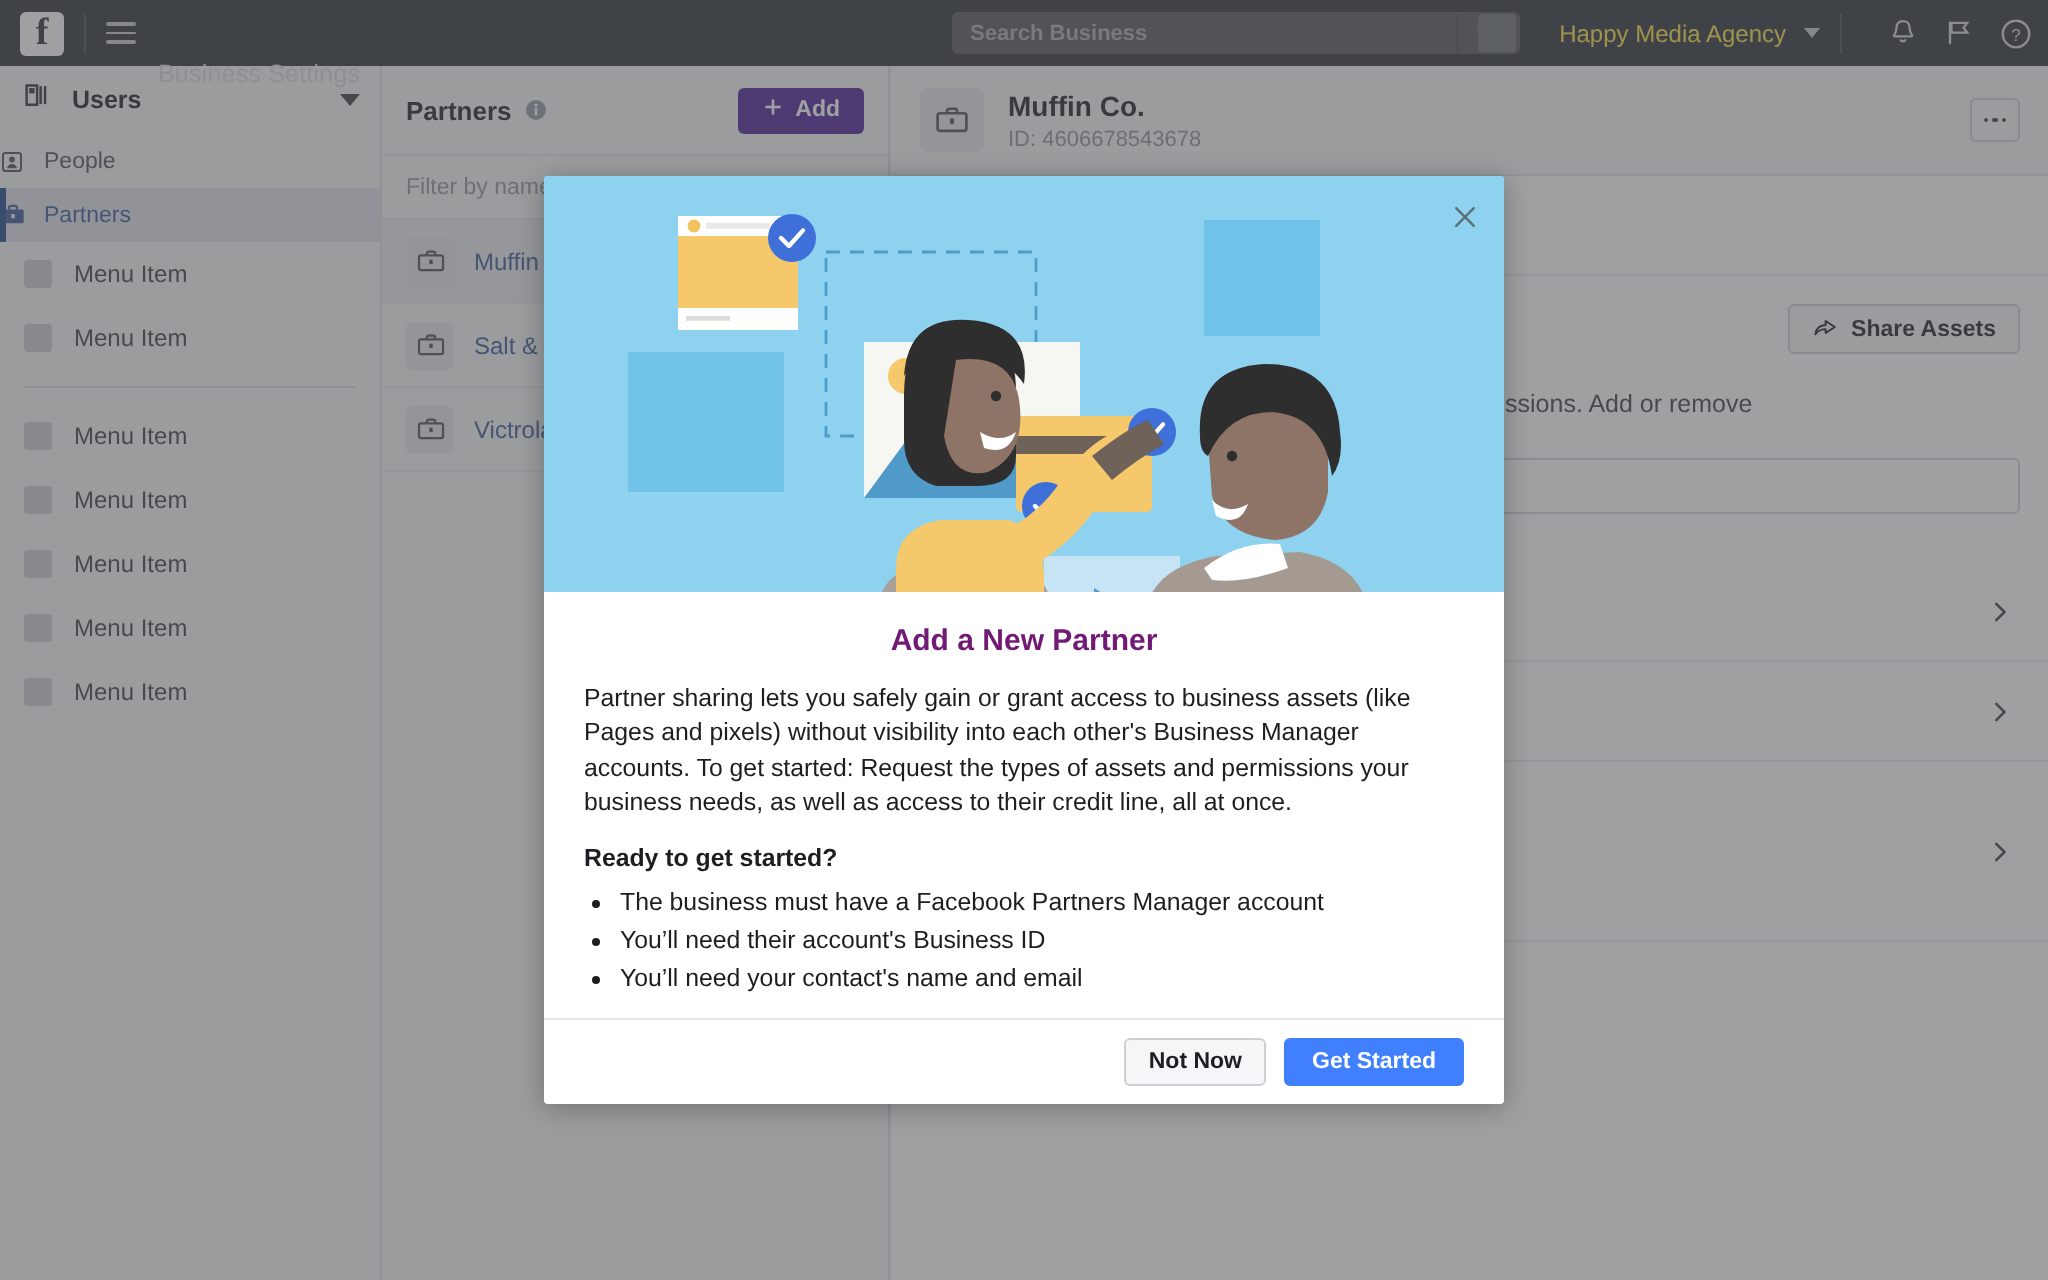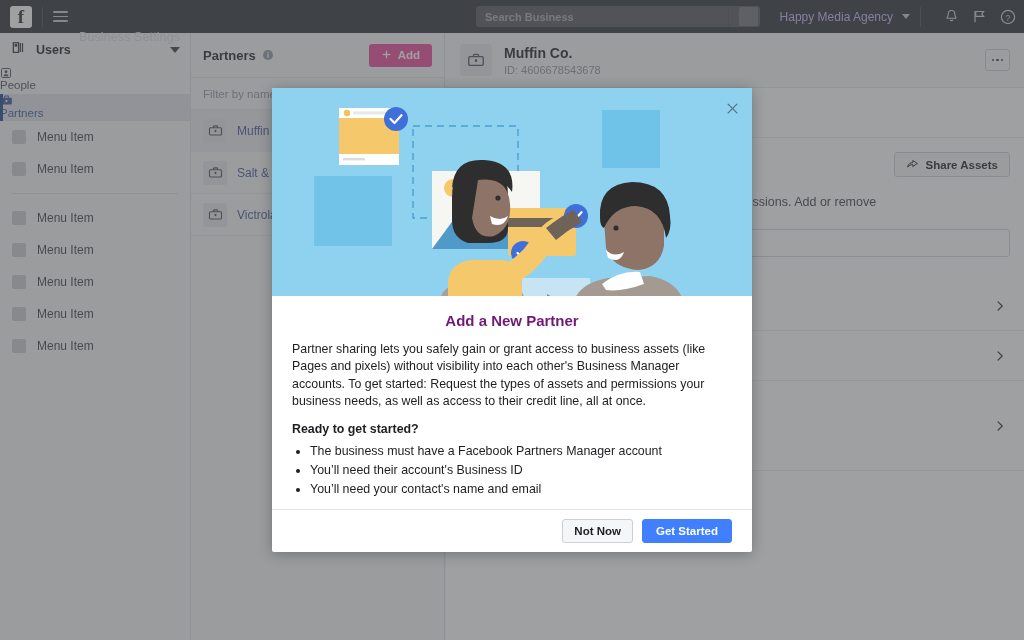--- a/index.html
+++ b/index.html
@@ -41,40 +41,39 @@
     flex: 1; border: 0; background: transparent; outline: none;
     color: #d6d8dc; font-size: 11px; padding-left: 9px;
     font-family: "Liberation Sans", sans-serif;
     font-weight: bold;
   }
   .search-input::placeholder { color: #a7aaaf; }
   .search-icon { width: 20px; margin-right: 6px; opacity: .8; display:flex; align-items:center; justify-content:center;}
 
   .tb-right { position: absolute; right: 8px; top: 0; height: 33px; display: flex; align-items: center; }
   .acct-thumb { width: 19px; height: 19px; background: #6e7277; border-radius: 2px; }
-  .acct-name { color: #c4b5fd; font-size: 12px; margin-left: 22px; }
+  .acct-name { color: #fde047; font-size: 12px; margin-left: 22px; }
   .caret-down { width: 0; height: 0; border-left: 4.5px solid transparent; border-right: 4.5px solid transparent; border-top: 5px solid #c6c9ce; margin-left: 9px; }
   .tb-icon { margin-left: 13px; display: flex; align-items: center; justify-content: center; }
 
   
   .sidebar {
     position: absolute; left: 0; top: 33px; width: 191px; height: 607px;
     background: #f5f6f7; border-right: 1px solid #dcdee3;
   }
   .side-header {
     display: flex; align-items: center; height: 34px; padding: 0 10px 0 12px;
   }
   .side-header .sh-label { font-size: 12.5px; font-weight: bold; color: #1c1e21; margin-left: 10px; flex: 1; }
   .sh-caret { width: 0; height: 0; border-left: 5px solid transparent; border-right: 5px solid transparent; border-top: 6px solid #3a3c3f; }
 
   .side-item {
-    display: flex; height: 27px;
+    display: flex; align-items: center; height: 27px;
     font-size: 11.5px; color: #4b4f56;
     position: relative;
-    flex-direction: column;
   }
   .side-item .si-ico { margin-right: 9px; width: 13px; display: flex; align-items: center; }
   .side-item.active { background: #dfe3ea; color: #3b5998; }
   .side-item.active::before {
     content: ""; position: absolute; left: 0; top: 0; width: 3px; height: 100%;
     background: #1d4b8f;
   }
   .side-item.active .si-label { color: #3b5998; }
 
   .menu-item {
@@ -89,21 +88,21 @@
     position: absolute; left: 191px; top: 33px; width: 254px; height: 607px;
     background: #f5f6f7; border-right: 1px solid #dcdee3;
   }
   .partcol-head {
     height: 44px; display: flex; align-items: center; padding: 0 12px 0 12px;
     background: #f5f6f7;
   }
   .partcol-title { font-size: 13px; font-weight: bold; color: #1c1e21; }
   .info-ico { margin-left: 6px; display: flex; align-items: center; }
   .add-btn {
-    margin-left: auto; background: #ec4899; color: #fff;
+    margin-left: auto; background: #4c1d95; color: #fff;
     border: none; border-radius: 3px; height: 23px; padding: 0 12px;
     font-size: 11.5px; font-weight: bold; display: flex; align-items: center; gap: 6px;
     font-family: "Liberation Sans", sans-serif; cursor: pointer;
   }
   .filter-row { height: 33px; border-top: 1px solid #e3e5e9; border-bottom: 1px solid #e3e5e9; display: flex; align-items: center; padding: 0 12px; background: #f5f6f7;}
   .filter-input { border: 0; background: transparent; outline: none; font-size: 11.5px; color: #90949c; width: 100%; font-family: "Liberation Sans", sans-serif;}
   .filter-input::placeholder { color: #90949c; }
 
   .part-row {
     height: 42px; display: flex; align-items: center; padding: 0 12px;

